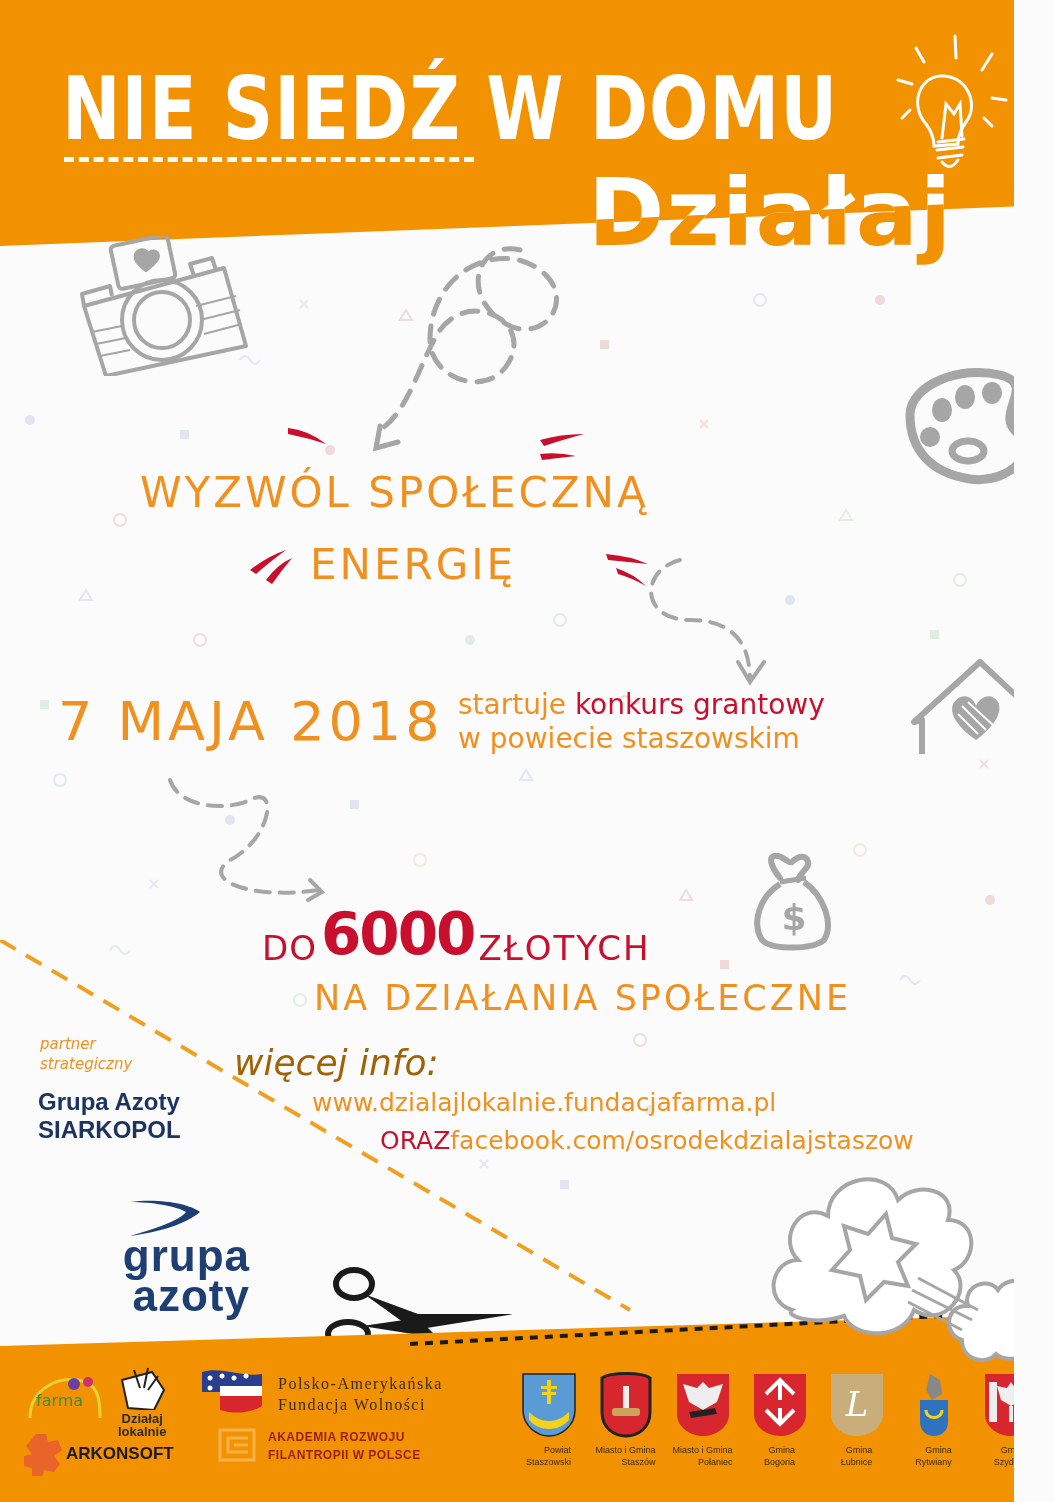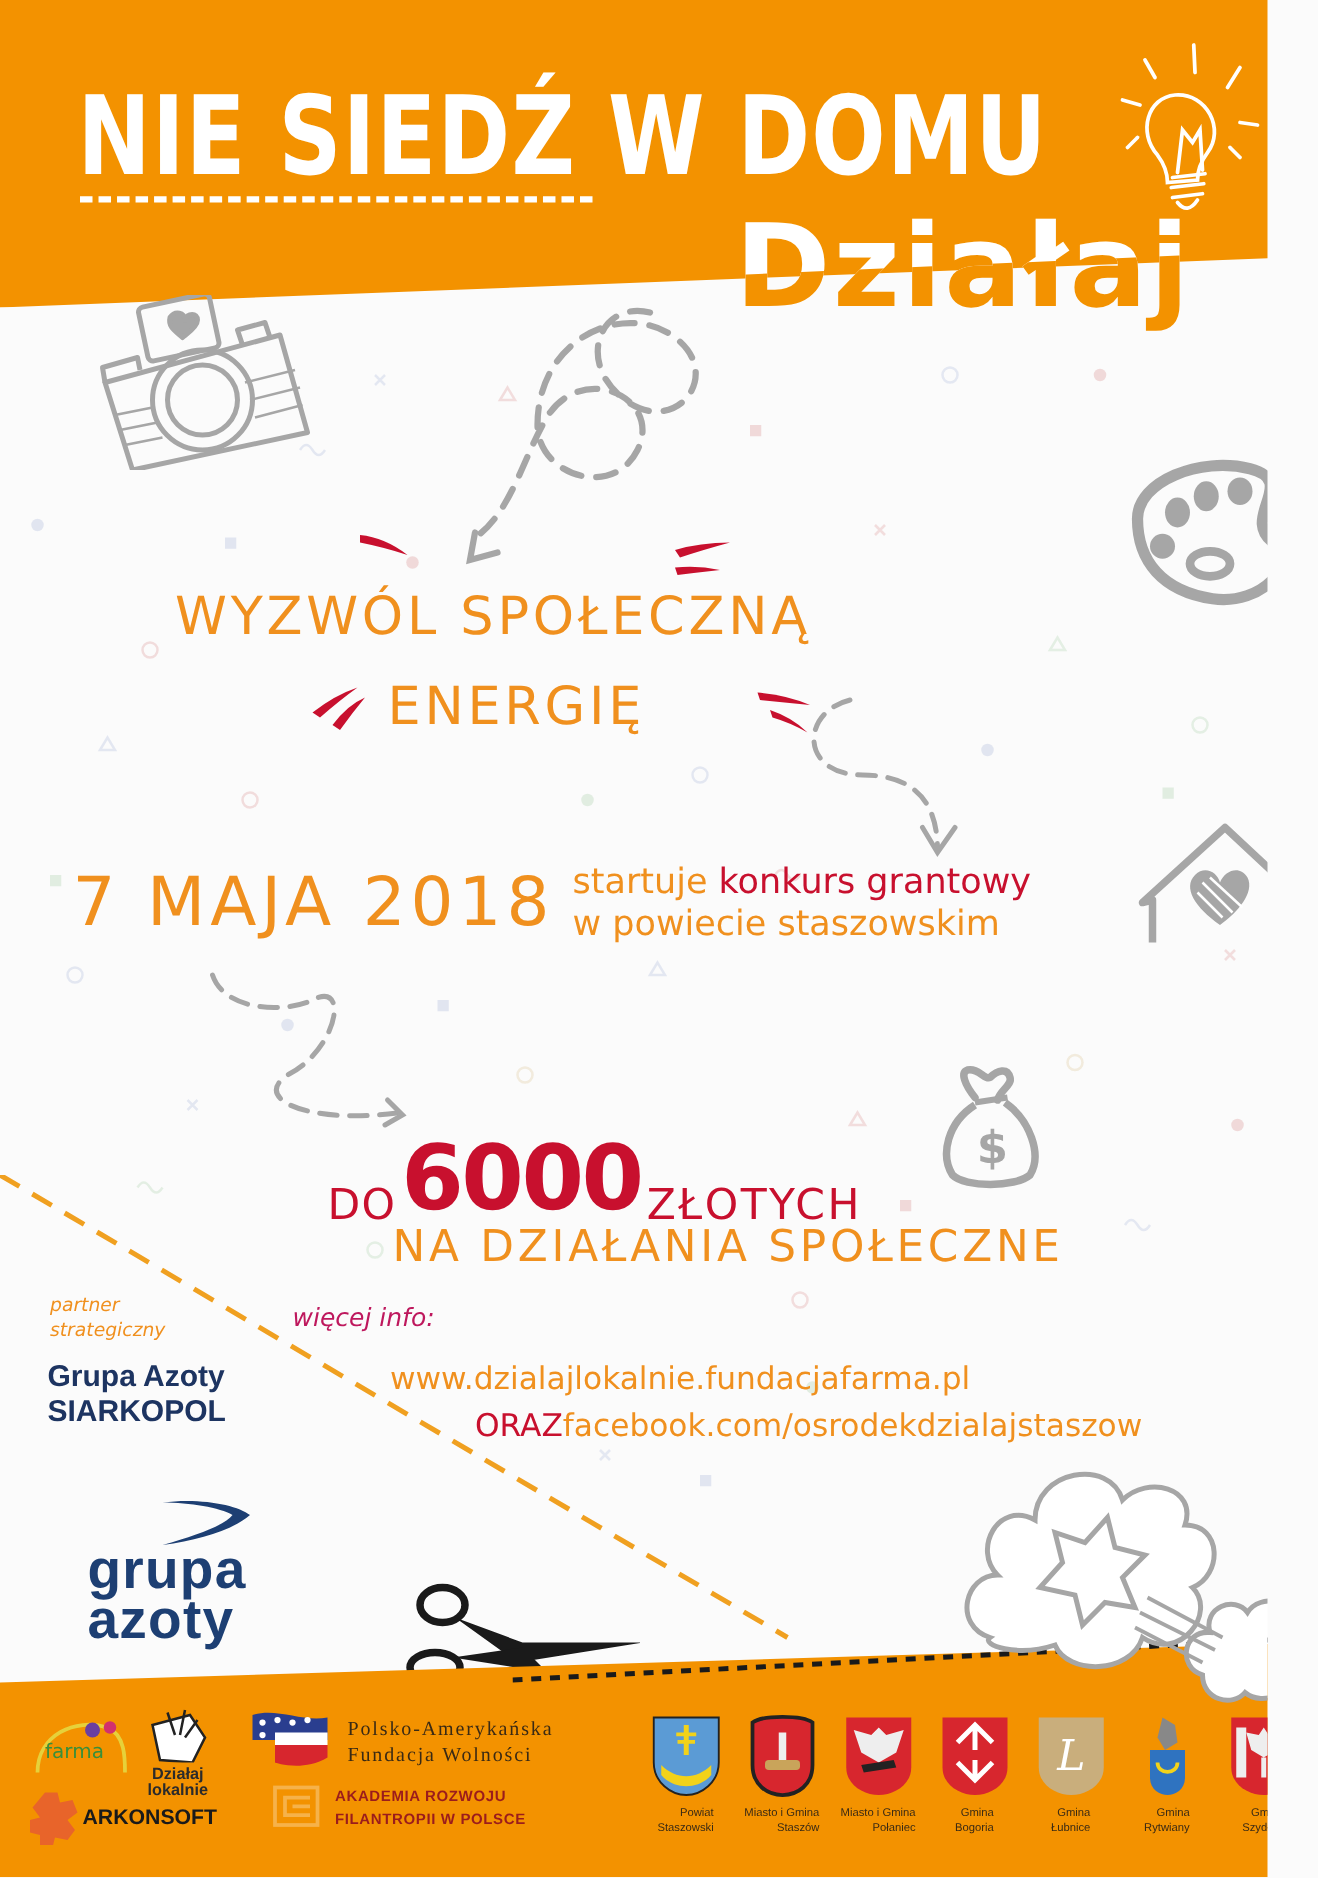--- a/index.html
+++ b/index.html
@@ -22,30 +22,30 @@
   .hand { font-family: "DejaVu Sans", sans-serif; }
   .slogan { position: absolute; left: 140px; color: #f0901e; font-size: 42px; letter-spacing: 3px; font-weight: normal; }
   .slogan1 { top: 468px; }
   .slogan2 { top: 540px; left: 310px; }
   .date { position: absolute; left: 58px; top: 690px; color: #f0901e; font-size: 54px; letter-spacing: 4px; }
   .start1 { position: absolute; left: 458px; top: 688px; font-size: 28px; color: #f0901e; }
   .start1 .red { color: #c8102e; }
   .start2 { position: absolute; left: 458px; top: 722px; font-size: 28px; color: #f0901e; }
   .amount-row { position: absolute; left: 262px; top: 900px; display: flex; align-items: flex-end; }
   .amount-pre { color: #c8102e; font-size: 34px; letter-spacing: 1px; }
-  .amount { color: #c8102e; font-size: 72px; font-weight: bold; margin: 0 4px; letter-spacing: -2px; }
+  .amount { color: #c8102e; font-size: 58px; font-weight: bold; margin: 0 4px; letter-spacing: -2px; }
   .amount-post { color: #c8102e; font-size: 34px; letter-spacing: 2px; }
   .amount-sub { position: absolute; left: 314px; top: 978px; color: #f0901e; font-size: 35px; letter-spacing: 3px; }
   .partner-label { position: absolute; left: 40px; top: 1034px; color: #f0901e; font-size: 15px; font-style: italic; line-height: 20px; }
   .partner-name { position: absolute; left: 38px; top: 1088px; color: #1d3461; font-size: 24px; font-weight: bold; line-height: 28px; font-family: "Liberation Sans", sans-serif; }
-  .more-info { position: absolute; left: 234px; top: 1042px; color: #be185d; font-size: 20px; font-style: italic; }
+  .more-info { position: absolute; left: 234px; top: 1042px; color: #a16207; font-size: 36px; font-style: italic; }
   .url1 { position: absolute; left: 312px; top: 1088px; color: #f0901e; font-size: 25px; }
   .url2 { position: absolute; left: 380px; top: 1126px; color: #f0901e; font-size: 25px; }
   .url2 .red { color: #c8102e; }
-  .azoty-logo { position: absolute; left: 70px; top: 1200px; color: #1d3f73; font-family: "Liberation Sans", sans-serif; font-weight: bold; }
+  .azoty-logo { position: absolute; left: 70px; top: 1200px; color: #1d3f73; font-family: "Liberation Sans", sans-serif; font-weight: bold; text-align: right; }
   .azoty-logo .l1 { font-size: 44px; line-height: 40px; letter-spacing: 1px; }
   .azoty-logo .l2 { font-size: 44px; line-height: 40px; letter-spacing: 1px; }
   .sponsor { position: absolute; }
   .coa-row { position: absolute; left: 510px; top: 1372px; display: flex; gap: 0; }
   .coa { width: 77px; display: flex; flex-direction: column; align-items: center; }
   .coa-label { margin-top: 6px; font-size: 9px; line-height: 12px; color: #3a2a14; text-align: right; font-family: "Liberation Sans", sans-serif; }
   .pafw { position: absolute; left: 278px; top: 1373px; color: #3a2a14; font-family: "Liberation Serif", serif; font-size: 16px; letter-spacing: 1.5px; line-height: 21px; }
   .akademia { position: absolute; left: 268px; top: 1428px; color: #9b1c1c; font-family: "Liberation Sans", sans-serif; font-weight: bold; font-size: 12px; line-height: 18px; letter-spacing: 0.5px; }
   .arkon { position: absolute; left: 66px; top: 1444px; color: #1a1a1a; font-family: "Liberation Sans", sans-serif; font-weight: bold; font-size: 17px; }
   .dl-text { position: absolute; left: 118px; top: 1412px; color: #2b2b2b; font-family: "Liberation Sans", sans-serif; font-weight: bold; font-size: 13px; line-height: 13px; text-align: center; }

